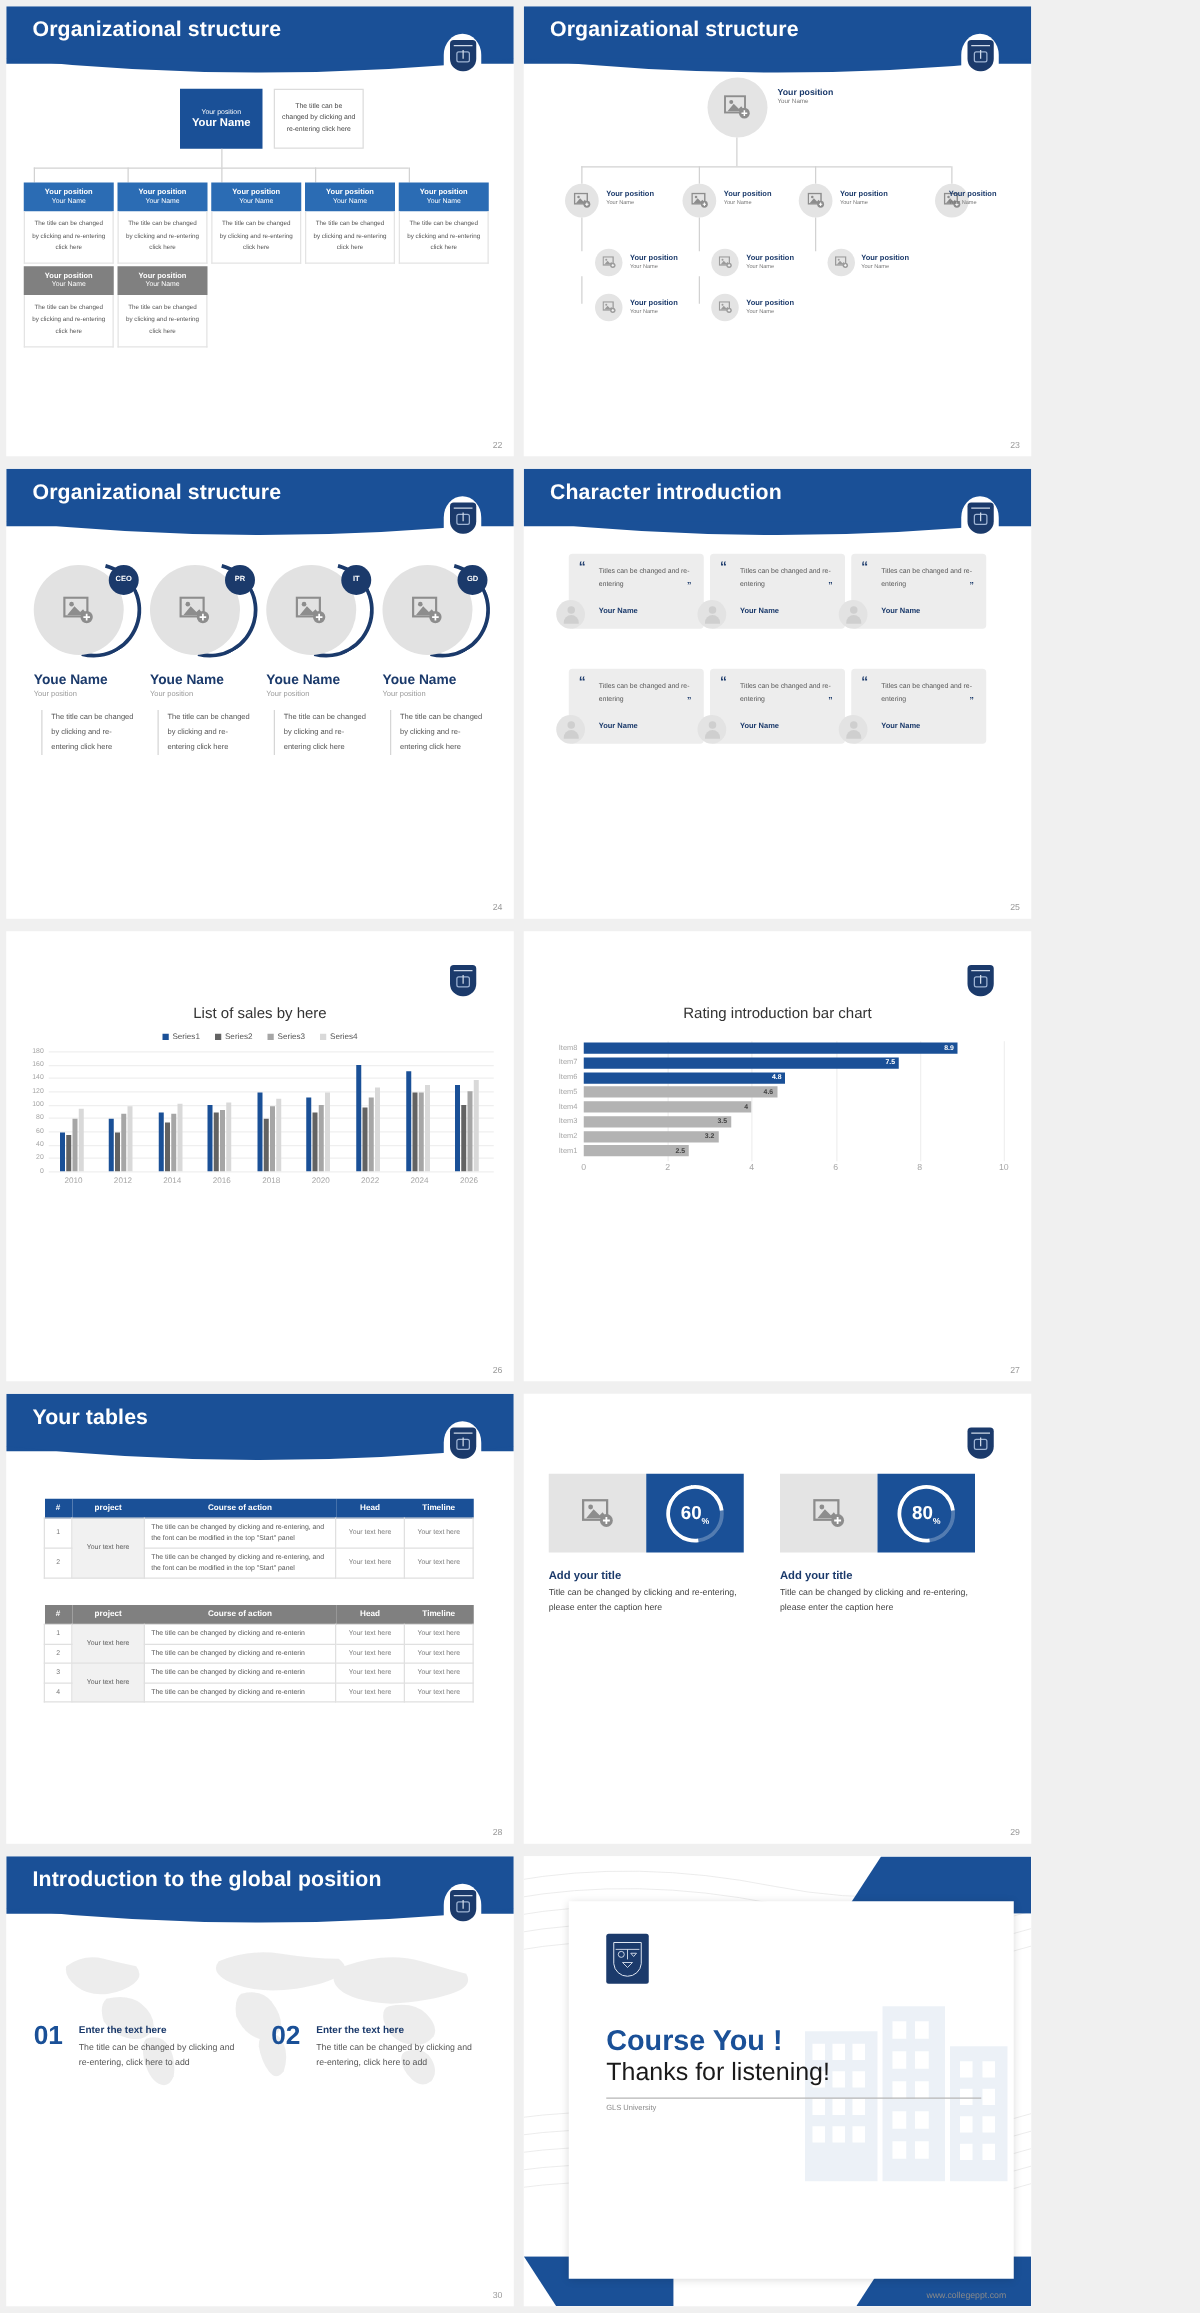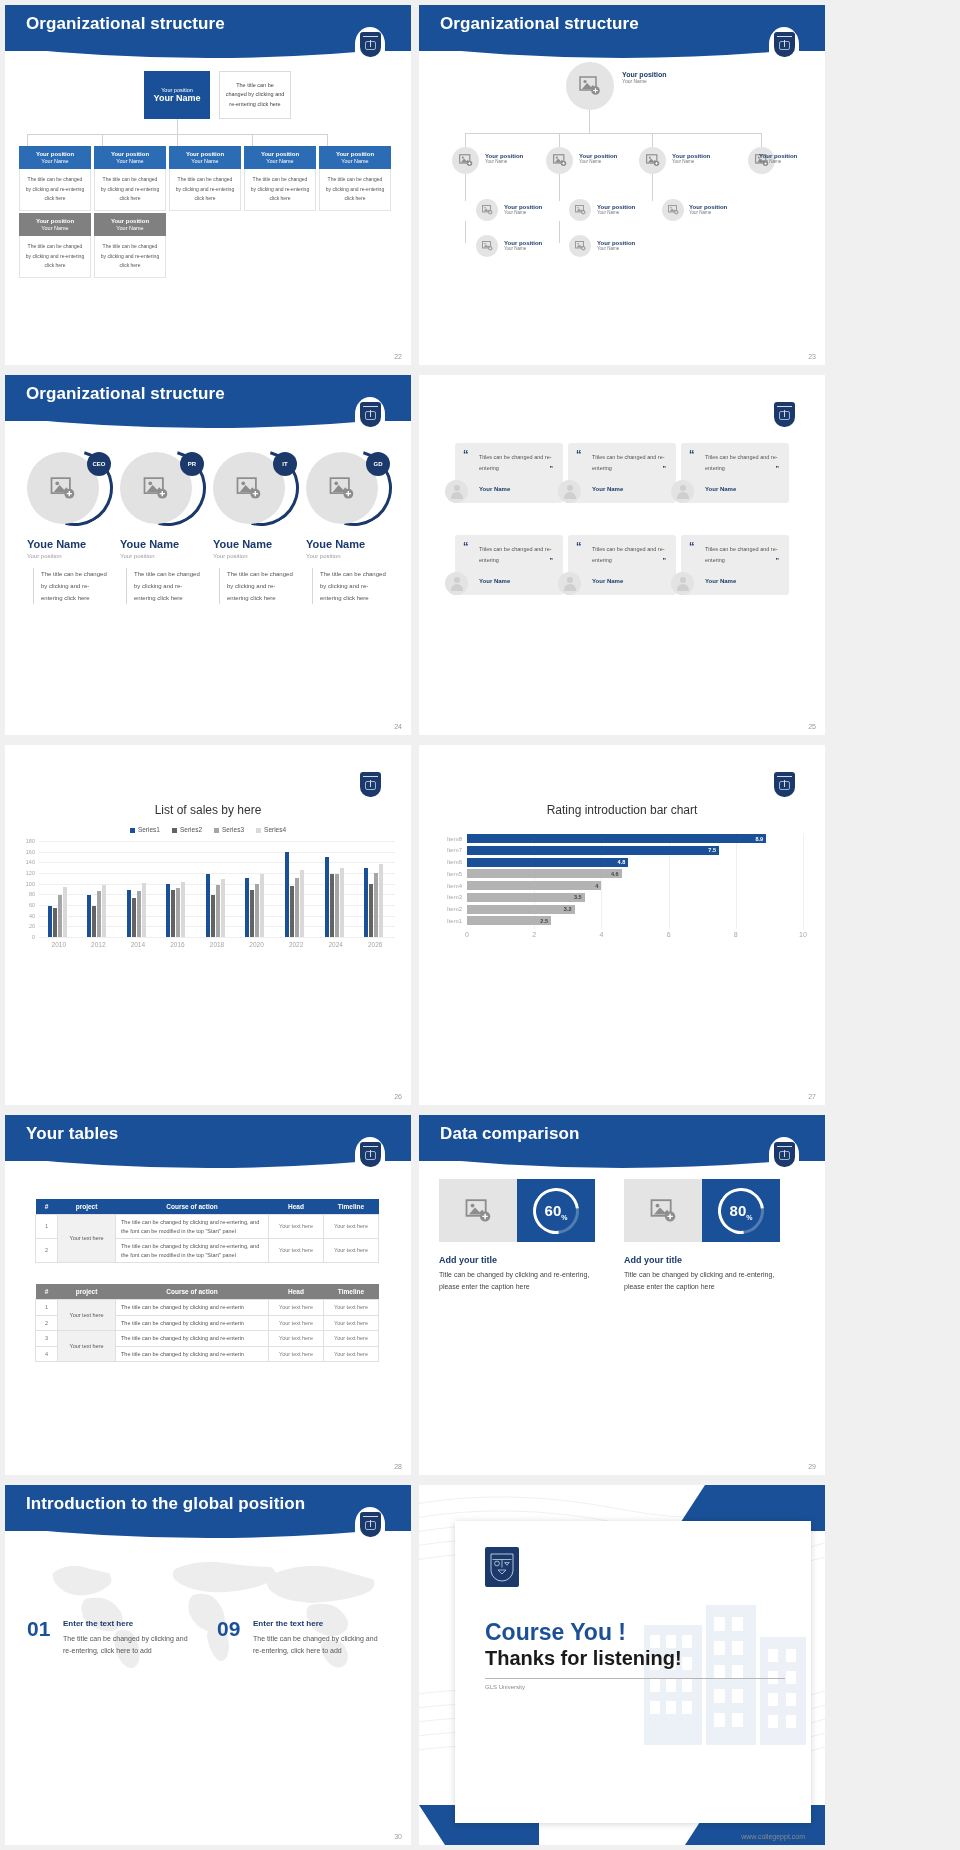--- a/index.html
+++ b/index.html
@@ -163,21 +163,21 @@
     clip-path:polygon(30px 0,100% 0,100% 100%,0 100%);}
   .ty-corner-bl{position:absolute;left:0;bottom:0;width:120px;height:40px;background:#1a5097;
     clip-path:polygon(0 0,100% 0,100% 100%,26px 100%);}
   .ty-corner-br{position:absolute;right:0;bottom:0;width:140px;height:40px;background:#1a5097;
     clip-path:polygon(26px 0,100% 0,100% 100%,0 100%);}
   .ty-card{position:absolute;left:36px;top:36px;right:14px;bottom:22px;background:#fff;
            box-shadow:0 1px 7px rgba(0,0,0,.17);overflow:hidden;}
   .ty-logo{position:absolute;left:30px;top:26px;width:34px;height:40px;background:#1b3a6b;
            display:flex;align-items:center;justify-content:center;border-radius:2px;}
   .ty-t1{position:absolute;left:30px;top:98px;font-size:23px;font-weight:bold;color:#1a5097;}
-  .ty-t2{position:absolute;left:30px;top:126px;font-size:20px;font-weight:bold;color:#1a1a1a;white-space:nowrap;}
+  .ty-t2{position:absolute;left:30px;top:126px;font-size:20px;font-weight:normal;color:#1a1a1a;white-space:nowrap;}
   .ty-line{position:absolute;left:30px;top:157px;width:300px;height:1px;background:#b6b6b6;}
   .ty-uni{position:absolute;left:30px;top:163px;font-size:6px;color:#8a8a8a;}
   .bld{position:absolute;right:0;top:44px;width:175px;height:200px;opacity:.35;}
   .site{position:absolute;right:20px;bottom:5px;font-size:7px;color:#8a8a8a;}
 </style>
 </head>
 <body>
 
 <div class="grid">
 
@@ -504,20 +504,26 @@
       <div class="badge">GD</div>
       <div class="rn">Youe Name</div>
       <div class="rp">Your position</div>
       <div class="rd">The title can be changed by clicking and re-entering click here</div>
     </div>
 
     <div class="pagenum">24</div>
   </div>
 
   <div class="slide">
+    <div class="band">
+      <div class="ttl">Character introduction</div>
+      <svg viewBox="0 0 406 20" preserveAspectRatio="none">
+        <path d="M0,0 Q203,22 406,0 L406,-4 L0,-4 Z" fill="#1a5097"></path>
+      </svg>
+    </div>
     <div class="crest">
       <div class="shield">
           <div class="inner"></div>
         </div>
     </div>
 
     <div class="qcard" style="left:36px;top:68px;">
       <div class="qm">“</div>
       <div class="qt">Titles can be changed and re-entering</div>
       <div class="qe">”</div>
@@ -823,26 +829,20 @@
           <td class="c">Your text here</td>
           <td class="c">Your text here</td>
         </tr>
       </tbody>
     </table>
 
     <div class="pagenum">28</div>
   </div>
 
   <div class="slide">
-    <div class="band">
-      <div class="ttl">Data comparison</div>
-      <svg viewBox="0 0 406 20" preserveAspectRatio="none">
-        <path d="M0,0 Q203,22 406,0 L406,-4 L0,-4 Z" fill="#1a5097"></path>
-      </svg>
-    </div>
     <div class="crest">
       <div class="shield">
           <div class="inner"></div>
         </div>
     </div>
 
     <div class="dcbox" style="left:20px;">
       <svg width="27" height="24" viewBox="0 0 22 20">
           <rect x="1" y="1" width="16" height="13" fill="none" stroke="#8d8d8d" stroke-width="1.5"></rect>
           <circle cx="6" cy="5.5" r="1.6" fill="#8d8d8d"></circle>
@@ -905,21 +905,21 @@
         <path d="M300 98 q14-4 20 6 t0 18 q-8 6-16-2 t-8-16 q0-5 4-6z"></path>
       </g>
     </svg>
 
     <div class="numitem">
       <div class="num" style="left:22px;top:132px;">01</div>
       <div class="nt" style="left:58px;top:134px;">Enter the text here</div>
       <div class="nd" style="left:58px;top:148px;">The title can be changed by clicking and re-entering, click here to add</div>
     </div>
     <div class="numitem">
-      <div class="num" style="left:212px;top:132px;">09</div>
+      <div class="num" style="left:212px;top:132px;">02</div>
       <div class="nt" style="left:248px;top:134px;">Enter the text here</div>
       <div class="nd" style="left:248px;top:148px;">The title can be changed by clicking and re-entering, click here to add</div>
     </div>
 
     <div class="pagenum">30</div>
   </div>
 
   <div class="slide">
     <div class="ty-bg">
       <svg width="406" height="280" viewBox="0 0 406 280" style="position:absolute;left:0;top:0;">

